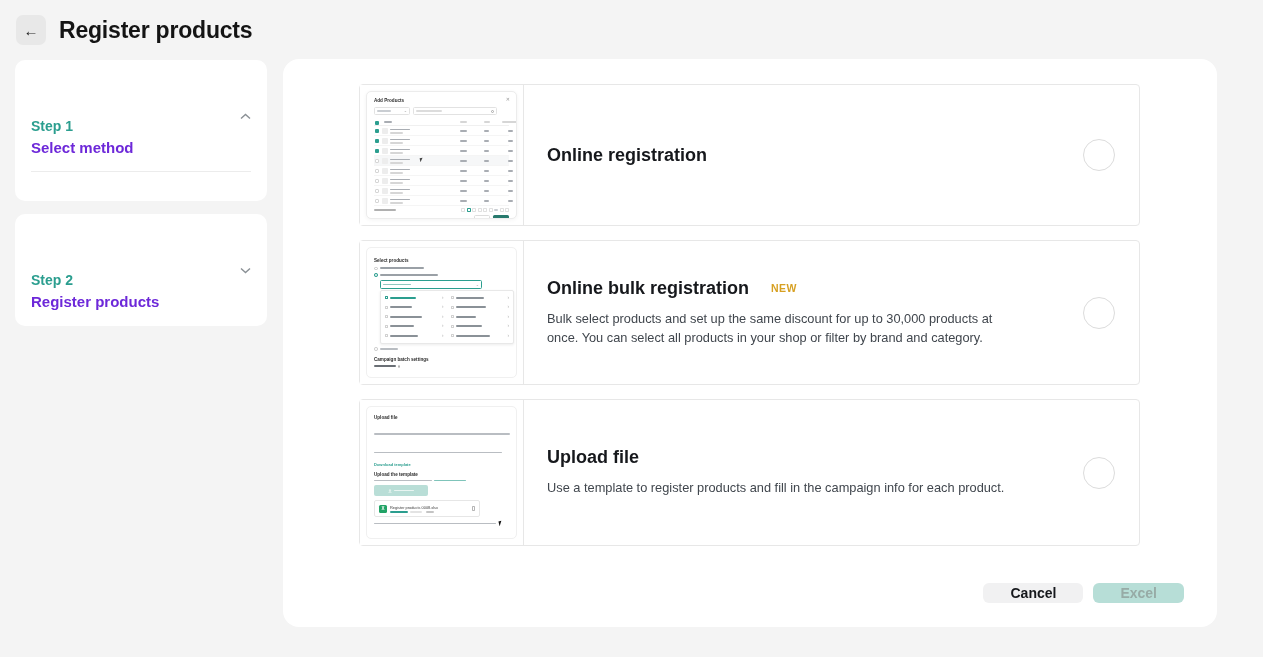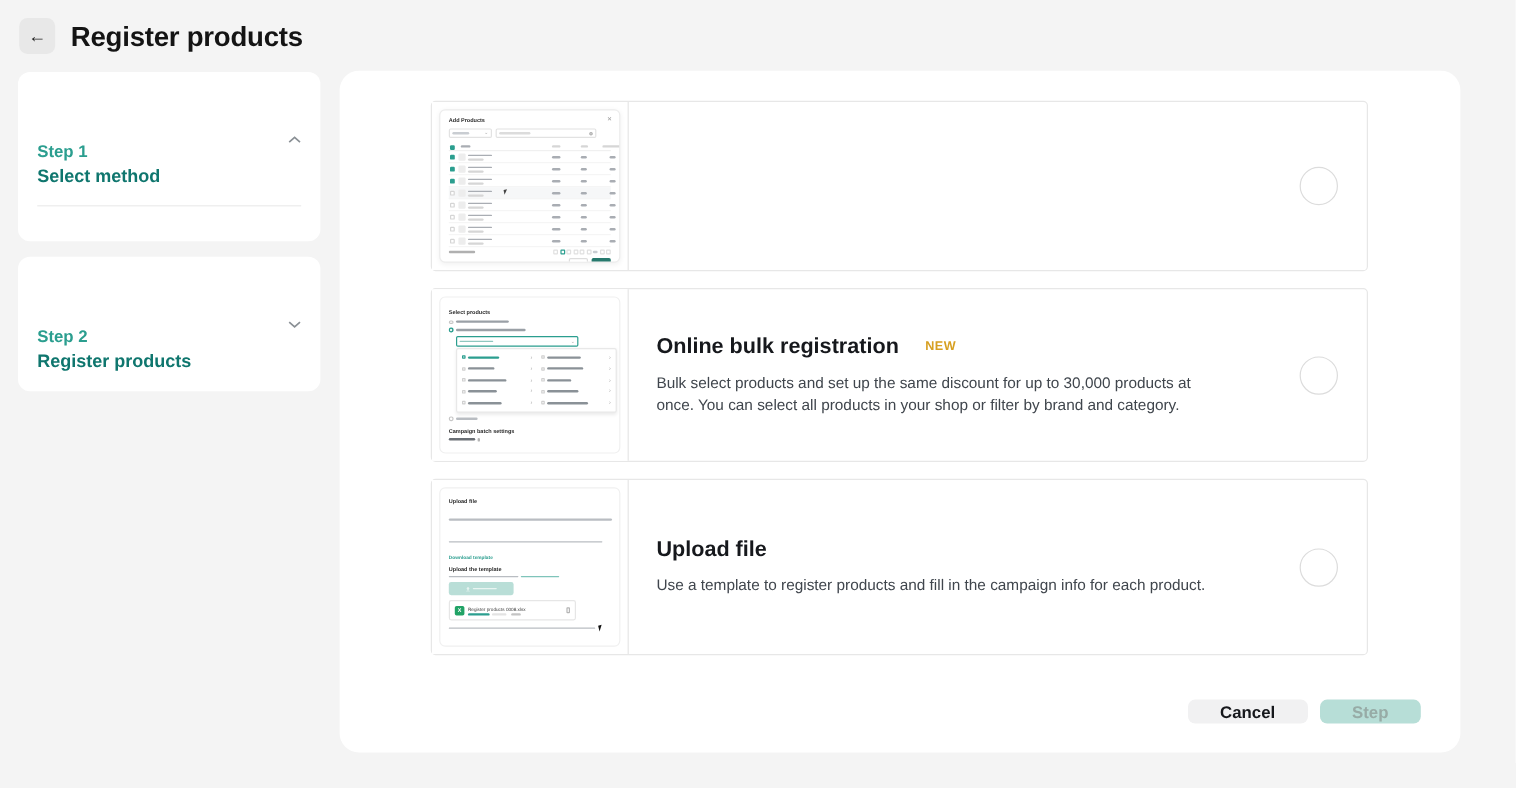--- a/index.html
+++ b/index.html
@@ -13,21 +13,21 @@
   
   .header { position:absolute; left:16px; top:15px; display:flex; align-items:center; gap:13px; }
   .back-btn { width:30px; height:30px; background:#e8e8e8; border-radius:7px; display:flex; align-items:center; justify-content:center; font-size:15px; color:#222; cursor:pointer; border:none; }
   .page-title { font-size:23px; font-weight:700; letter-spacing:-0.2px; color:#141414; }
 
   
   .sidebar { position:absolute; left:15px; top:60px; width:252px; }
   .side-card { background:#fff; border-radius:10px; padding:16px; margin-bottom:13px; }
   .side-head { display:flex; justify-content:space-between; align-items:center; cursor:pointer; }
   .step-label { font-size:14px; font-weight:700; color:#2b9e8f; margin-bottom:5px;margin-top:42px; }
-  .step-title { font-size:15px; font-weight:700; color:#0f766e; }
+  .step-title { font-size:15px; font-weight:700; color:#6d28d9; }
   .chev { color:#8a9095; display:flex; }
   .side-divider { height:1px; background:#ececec; margin:15px 0 13px; }
   .side-desc { font-size:13px; color:#474747; line-height:1.42; }
 
   
   .main-panel { position:absolute; left:283px; top:59px; width:934px; height:568px; background:#fff; border-radius:16px; }
   .options { position:absolute; left:76px; top:25px; width:781px; }
   .option-card { display:flex; border:1px solid #e7e7e7; border-radius:4px; margin-bottom:14px; background:#fff; position:relative; }
   .option-card.c1 { height:142px; } .option-card.c2 { height:145px; } .option-card.c3 { height:147px; }
   .thumb { width:164px; border-right:1px solid #e7e7e7; position:relative; flex-shrink:0; overflow:hidden; background:#fff; }
@@ -254,20 +254,21 @@
             <div class="m-btn ghost">
                 <i class="bar" style="width:8px"></i>
               </div>
             <div class="m-btn teal">
                 <i class="bar" style="width:7px;background:#cfe5e1"></i>
               </div>
           </div>
         </div>
       </div>
       <div class="option-body">
+        <div class="option-title">Online registration</div>
       </div>
       <span class="radio"></span>
     </div>
 
     <div class="option-card c2">
       <div class="thumb">
         <div class="mini" style="box-shadow:none;border-color:#f0f0f0">
           <div class="mini-title" style="margin-top:4px">Select products</div>
           <div class="rrow" style="margin-top:2px">
               <span class="rdot"></span>
@@ -401,15 +402,15 @@
         <div class="option-title">Upload file</div>
         <div class="option-desc">Use a template to register products and fill in the campaign info for each product.</div>
       </div>
       <span class="radio"></span>
     </div>
 
   </div>
 
   <div class="footer-actions">
     <button class="btn btn-cancel">Cancel</button>
-    <button class="btn btn-next">Step</button>
+    <button class="btn btn-next">Excel</button>
   </div>
 </div>
 
 </body></html>

